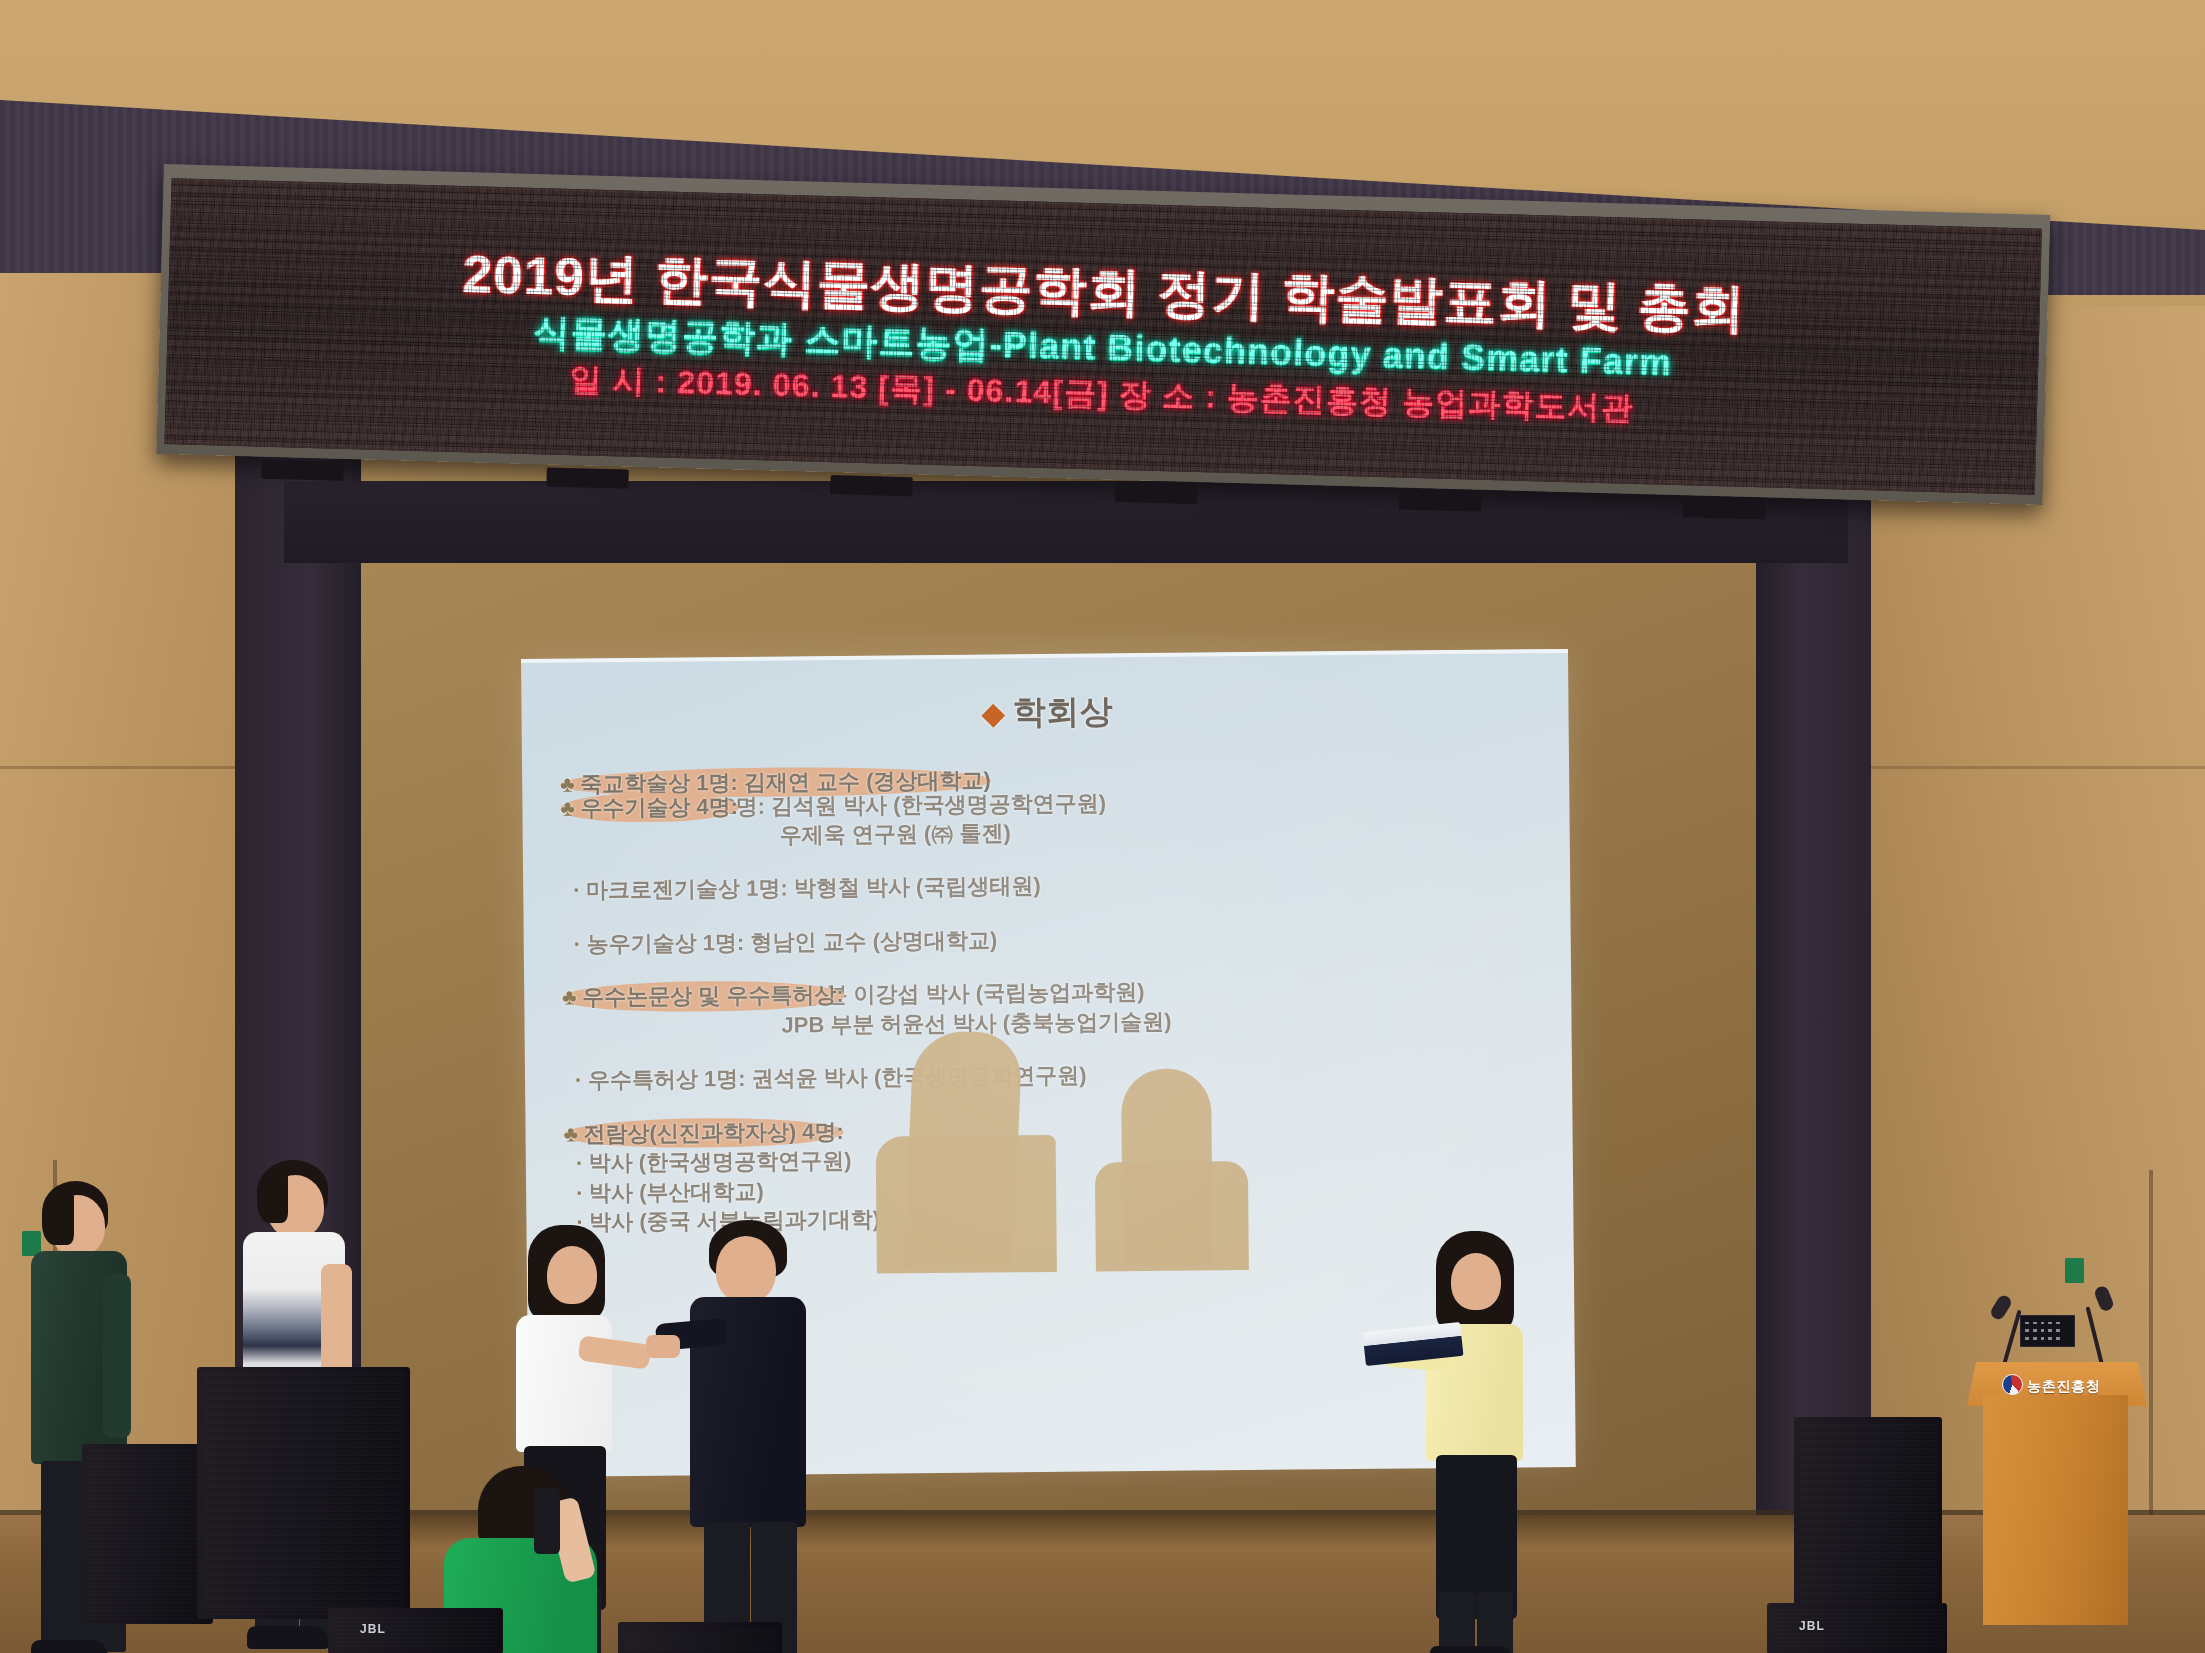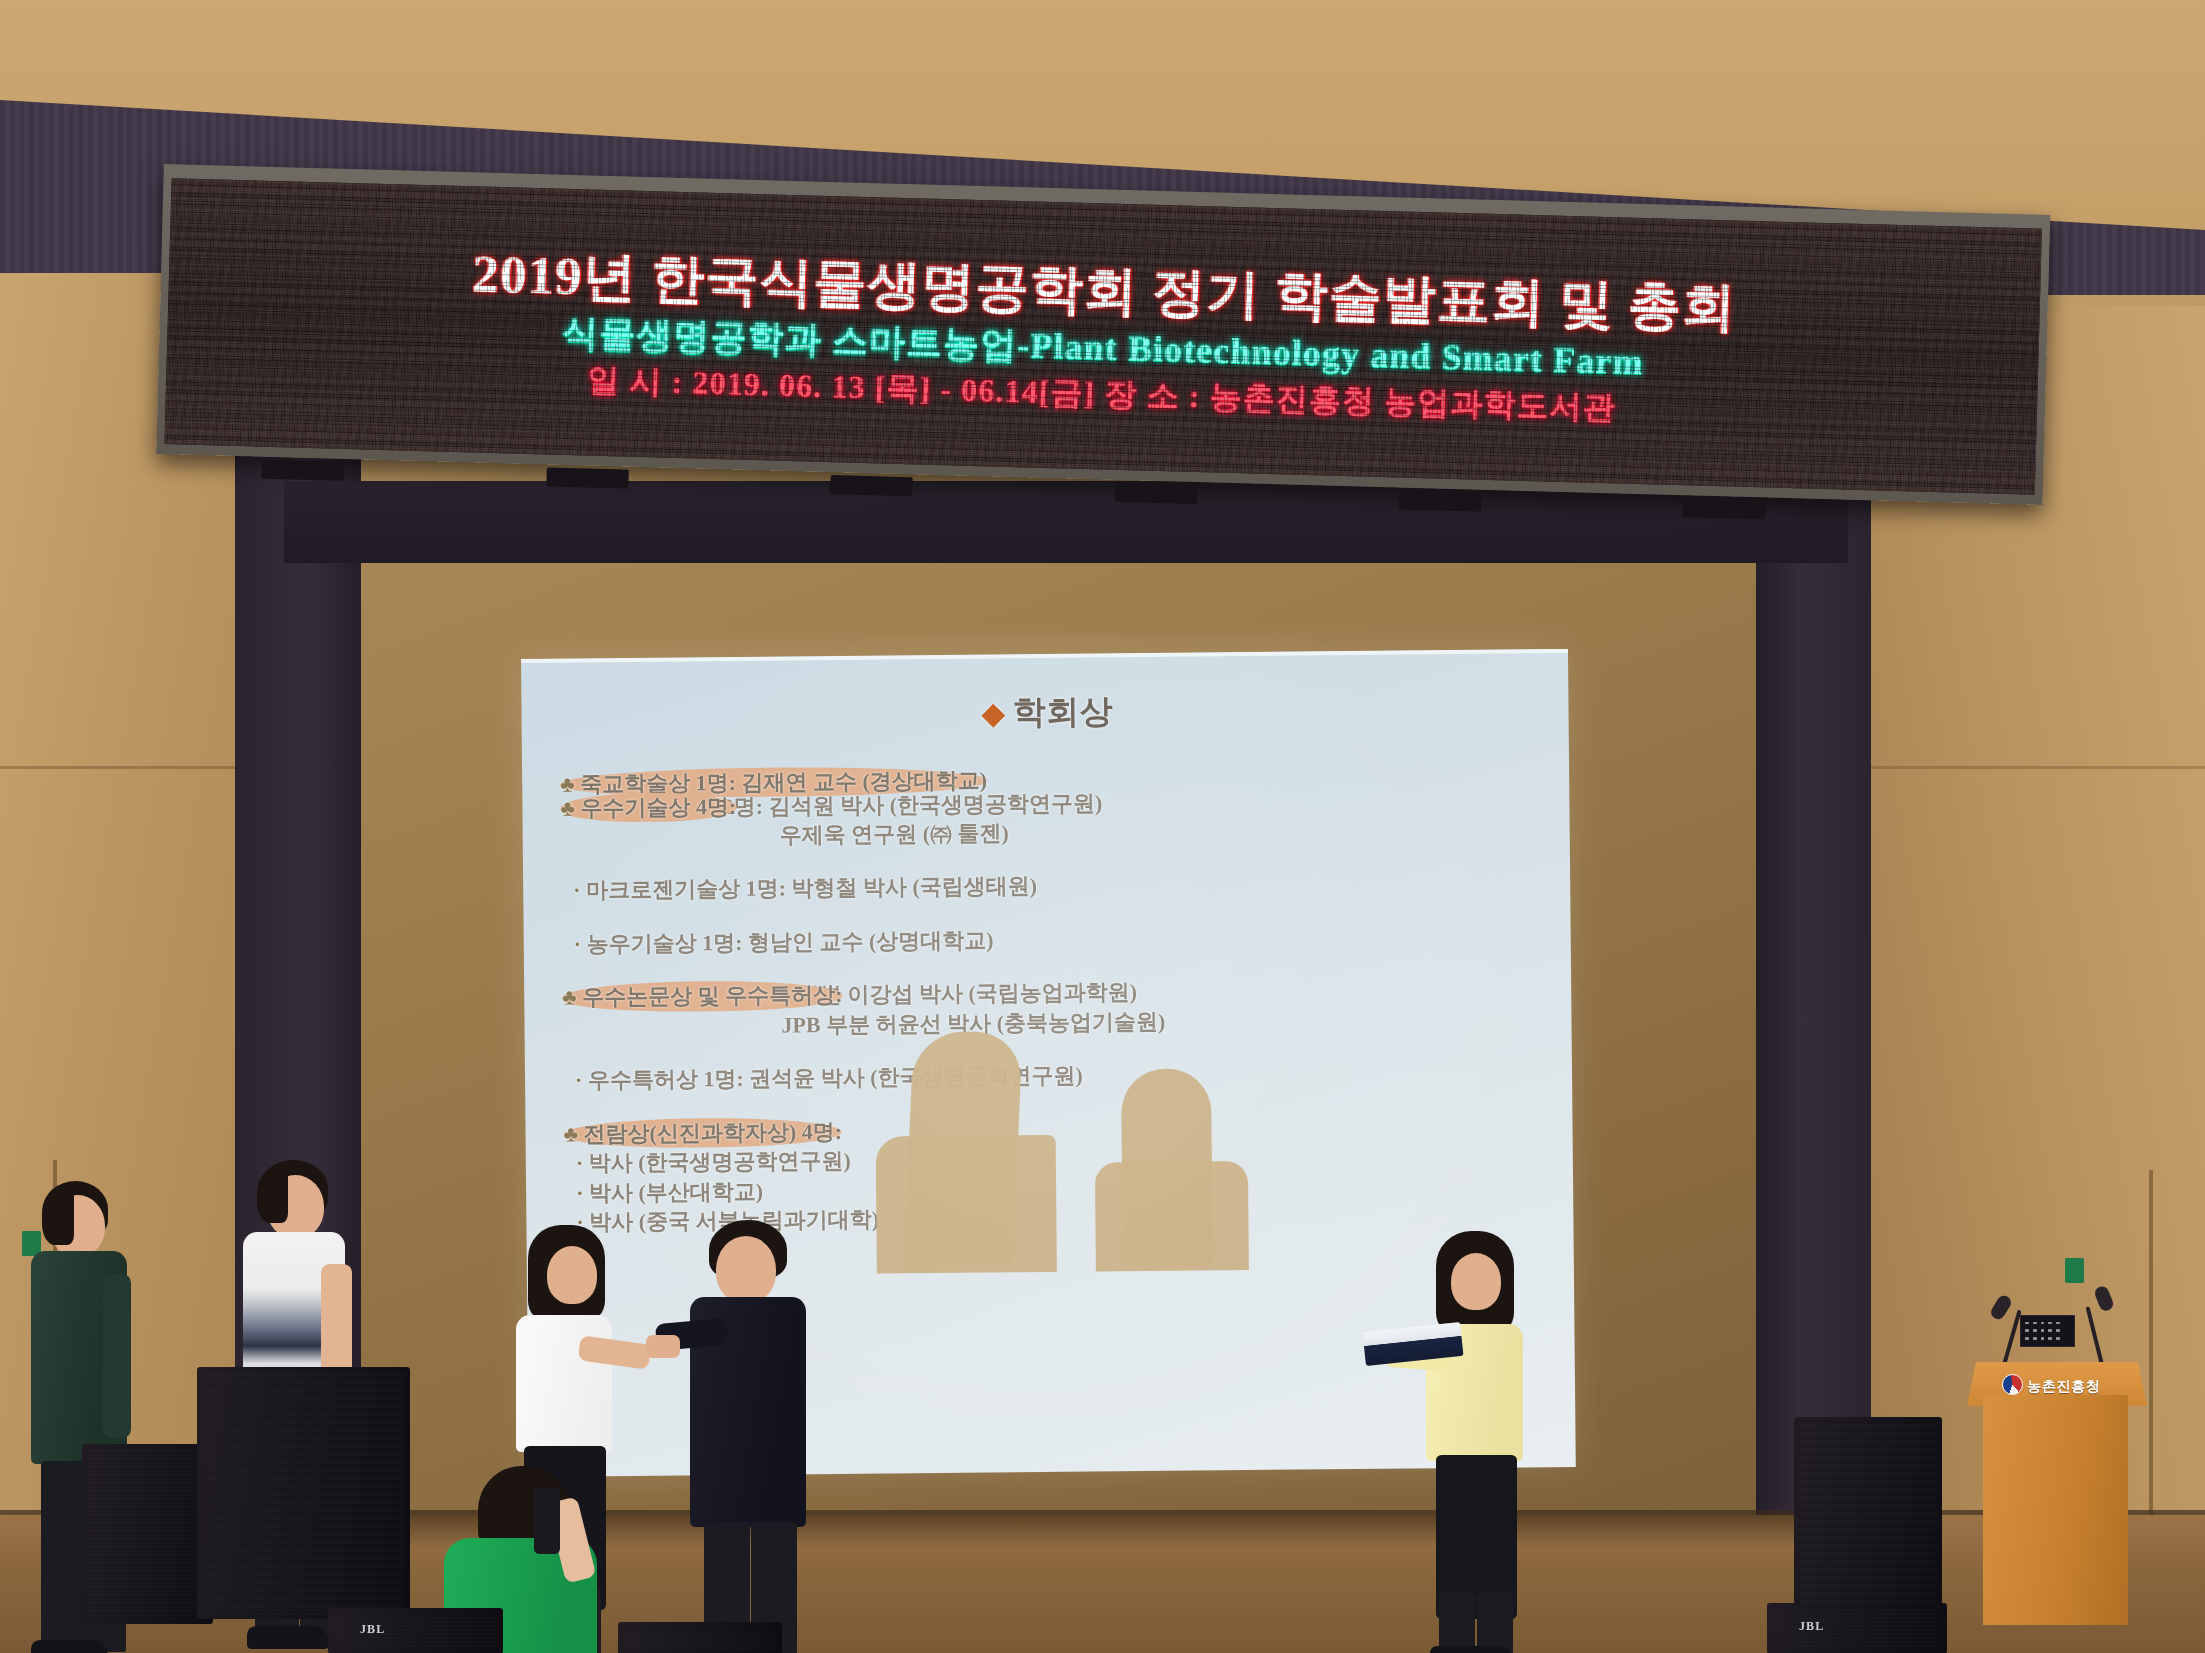--- a/index.html
+++ b/index.html
@@ -1,19 +1,19 @@
 <!DOCTYPE html>
 <html style="font-size:8.8px"><head>
 <meta charset="utf-8">
 <title>Conference Award Ceremony</title>
 <style>
   html,body{margin:0;padding:0;background:#000;}
   #stage{
     position:relative;width:2205px;height:1654px;overflow:hidden;
-    font-family:Liberation Serif, serif;
+    font-family:Liberation Sans, sans-serif;
     background:#6b5a3e;
   }
   
   .ceiling{position:absolute;left:0;top:0;width:2205px;height:416px;
     background:linear-gradient(180deg,#cda772 0%,#c49f68 55%,#b8945e 100%);}
   .curtain-top{position:absolute;left:0;top:0;width:2205px;height:295px;
     background:repeating-linear-gradient(90deg,#3e3545 0px,#3e3545 4.9px,#463c4e 4.9px,#463c4e 9.8px);
     clip-path:polygon(0 100px,2205px 230px,2205px 295px,0 295px);}
   .wall-left{position:absolute;left:0;top:273px;width:339px;height:1258px;
     background:linear-gradient(100deg,#c9a46f 0%,#bb9561 40%,#a8834f 100%);}

